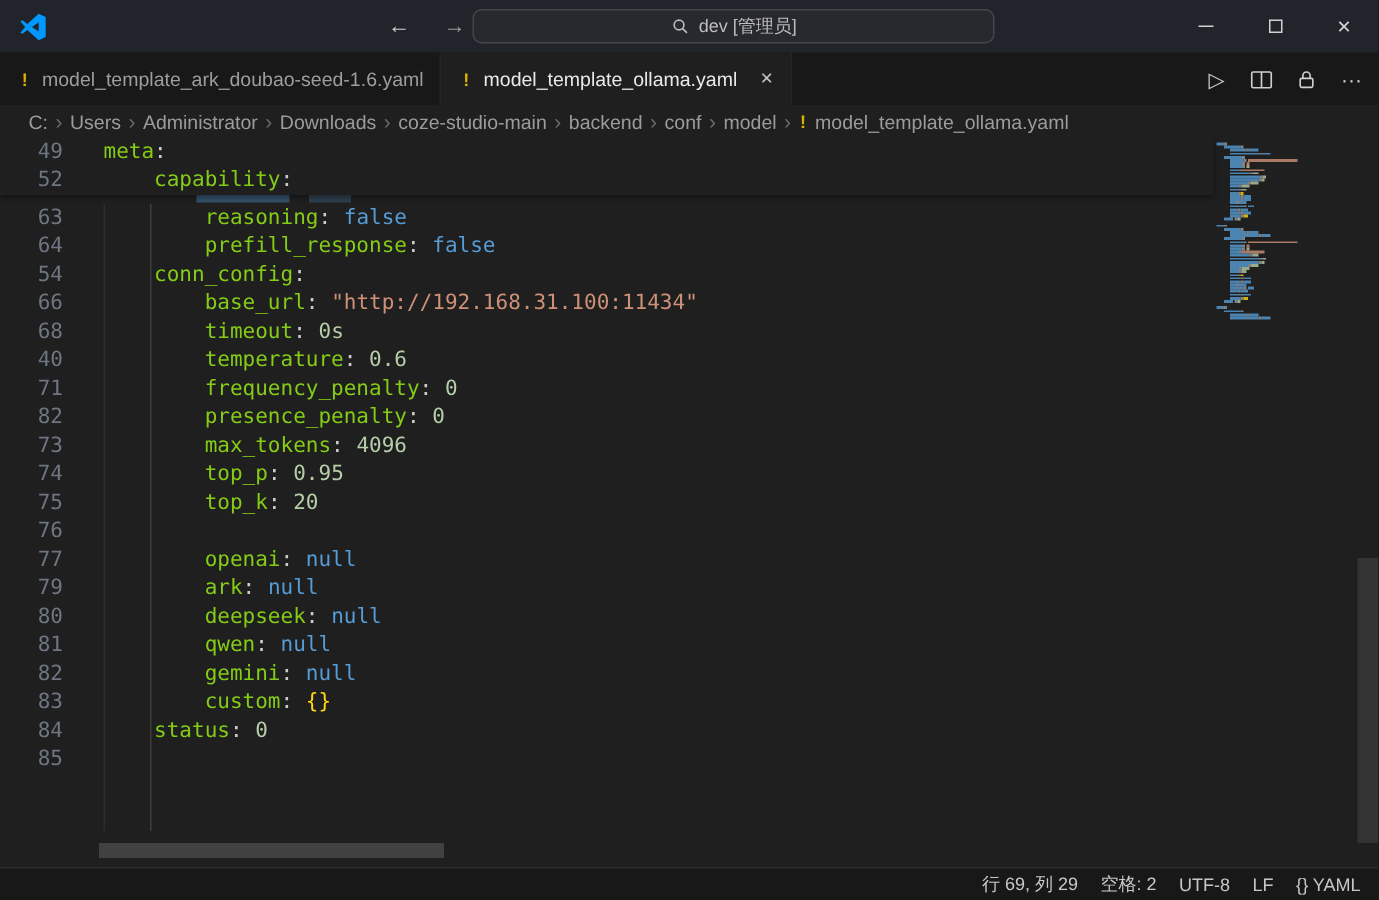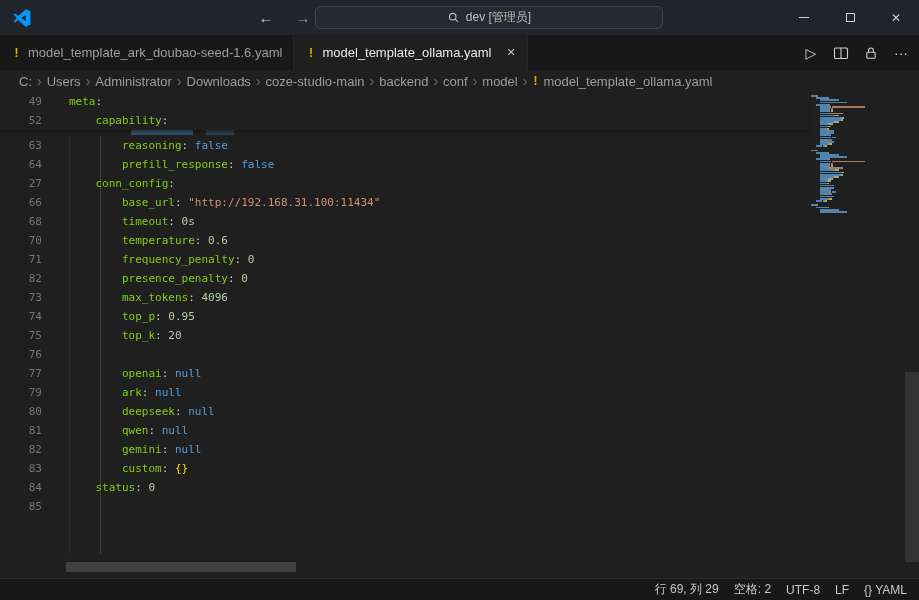--- a/index.html
+++ b/index.html
@@ -29,21 +29,21 @@
   .ea{width:24px;height:24px;display:flex;align-items:center;justify-content:center;color:#cfcfcf;font-size:14px;border-radius:5px}
   .ea svg{display:block}
 
   
   .breadcrumb{height:22px;background:#1f1f1f;display:flex;align-items:center;padding-left:18px;font-size:13px;color:#9c9c9c;flex:none;white-space:nowrap}
   .bc-item{padding:0 1px}
   .bc-sep{color:#6c6c6c;margin:0 4px;font-size:14px}
   .bc-warn{color:#ddb100;font-weight:700;font-size:12px;margin:0 5px 0 2px}
 
   
-  .editor{flex:1;position:relative;background:#1f1f1f;overflow:hidden;font-family:"DejaVu Sans Mono",monospace;font-size:11px}
+  .editor{flex:1;position:relative;background:#1f1f1f;overflow:hidden;font-family:"DejaVu Sans Mono",monospace;font-size:14px}
   .code-line{display:flex;height:19px;line-height:19px;white-space:pre}
   .ln{width:42px;text-align:right;color:#6e7681;flex:none}
   .ltext{margin-left:27px;white-space:pre;color:#cccccc}
   .cur{background:rgba(234,234,234,0.04)}
   .cur .ln{color:#c6c6c6}
   .tk-key{color:#84cc16}
   .tk-pn{color:#cccccc}
   .tk-bool{color:#569cd6}
   .tk-str{color:#ce9178}
   .tk-num{color:#b5cea8}
@@ -166,24 +166,24 @@
         <div class="code-line"><span class="ln">49</span><span class="ltext"><span class="tk-key">meta</span><span class="tk-pn">:</span></span></div>
         <div class="code-line"><span class="ln">52</span><span class="ltext"><span class="tk-sp">    </span><span class="tk-key">capability</span><span class="tk-pn">:</span></span></div>
       </div>
     <div class="sliver">
       <div class="frag-a"></div>
       <div class="frag-b"></div>
     </div>
     <div class="code">
         <div class="code-line"><span class="ln">63</span><span class="ltext"><span class="tk-sp">        </span><span class="tk-key">reasoning</span><span class="tk-pn">:</span><span class="tk-sp"> </span><span class="tk-bool">false</span></span></div>
         <div class="code-line"><span class="ln">64</span><span class="ltext"><span class="tk-sp">        </span><span class="tk-key">prefill_response</span><span class="tk-pn">:</span><span class="tk-sp"> </span><span class="tk-bool">false</span></span></div>
-        <div class="code-line"><span class="ln">27</span><span class="ltext"><span class="tk-sp">    </span><span class="tk-key">conn_config</span><span class="tk-pn">:</span></span></div>
+        <div class="code-line"><span class="ln">54</span><span class="ltext"><span class="tk-sp">    </span><span class="tk-key">conn_config</span><span class="tk-pn">:</span></span></div>
         <div class="code-line"><span class="ln">66</span><span class="ltext"><span class="tk-sp">        </span><span class="tk-key">base_url</span><span class="tk-pn">:</span><span class="tk-sp"> </span><span class="tk-str">"http://192.168.31.100:11434"</span></span></div>
         <div class="code-line"><span class="ln">68</span><span class="ltext"><span class="tk-sp">        </span><span class="tk-key">timeout</span><span class="tk-pn">:</span><span class="tk-sp"> </span><span class="tk-num">0s</span></span></div>
-        <div class="code-line"><span class="ln">70</span><span class="ltext"><span class="tk-sp">        </span><span class="tk-key">temperature</span><span class="tk-pn">:</span><span class="tk-sp"> </span><span class="tk-num">0.6</span></span></div>
+        <div class="code-line"><span class="ln">40</span><span class="ltext"><span class="tk-sp">        </span><span class="tk-key">temperature</span><span class="tk-pn">:</span><span class="tk-sp"> </span><span class="tk-num">0.6</span></span></div>
         <div class="code-line"><span class="ln">71</span><span class="ltext"><span class="tk-sp">        </span><span class="tk-key">frequency_penalty</span><span class="tk-pn">:</span><span class="tk-sp"> </span><span class="tk-num">0</span></span></div>
         <div class="code-line"><span class="ln">82</span><span class="ltext"><span class="tk-sp">        </span><span class="tk-key">presence_penalty</span><span class="tk-pn">:</span><span class="tk-sp"> </span><span class="tk-num">0</span></span></div>
         <div class="code-line"><span class="ln">73</span><span class="ltext"><span class="tk-sp">        </span><span class="tk-key">max_tokens</span><span class="tk-pn">:</span><span class="tk-sp"> </span><span class="tk-num">4096</span></span></div>
         <div class="code-line"><span class="ln">74</span><span class="ltext"><span class="tk-sp">        </span><span class="tk-key">top_p</span><span class="tk-pn">:</span><span class="tk-sp"> </span><span class="tk-num">0.95</span></span></div>
         <div class="code-line"><span class="ln">75</span><span class="ltext"><span class="tk-sp">        </span><span class="tk-key">top_k</span><span class="tk-pn">:</span><span class="tk-sp"> </span><span class="tk-num">20</span></span></div>
         <div class="code-line"><span class="ln">76</span></div>
         <div class="code-line"><span class="ln">77</span><span class="ltext"><span class="tk-sp">        </span><span class="tk-key">openai</span><span class="tk-pn">:</span><span class="tk-sp"> </span><span class="tk-bool">null</span></span></div>
         <div class="code-line"><span class="ln">79</span><span class="ltext"><span class="tk-sp">        </span><span class="tk-key">ark</span><span class="tk-pn">:</span><span class="tk-sp"> </span><span class="tk-bool">null</span></span></div>
         <div class="code-line"><span class="ln">80</span><span class="ltext"><span class="tk-sp">        </span><span class="tk-key">deepseek</span><span class="tk-pn">:</span><span class="tk-sp"> </span><span class="tk-bool">null</span></span></div>
         <div class="code-line"><span class="ln">81</span><span class="ltext"><span class="tk-sp">        </span><span class="tk-key">qwen</span><span class="tk-pn">:</span><span class="tk-sp"> </span><span class="tk-bool">null</span></span></div>

